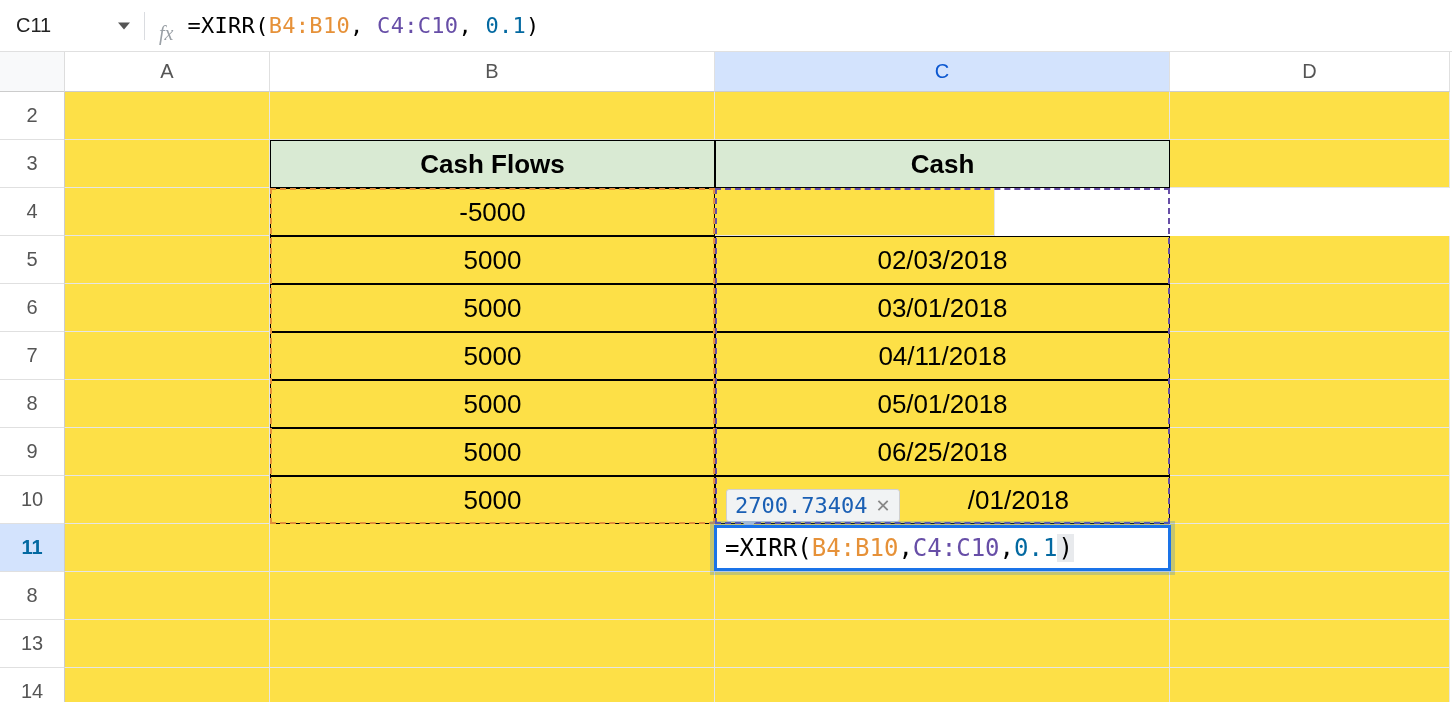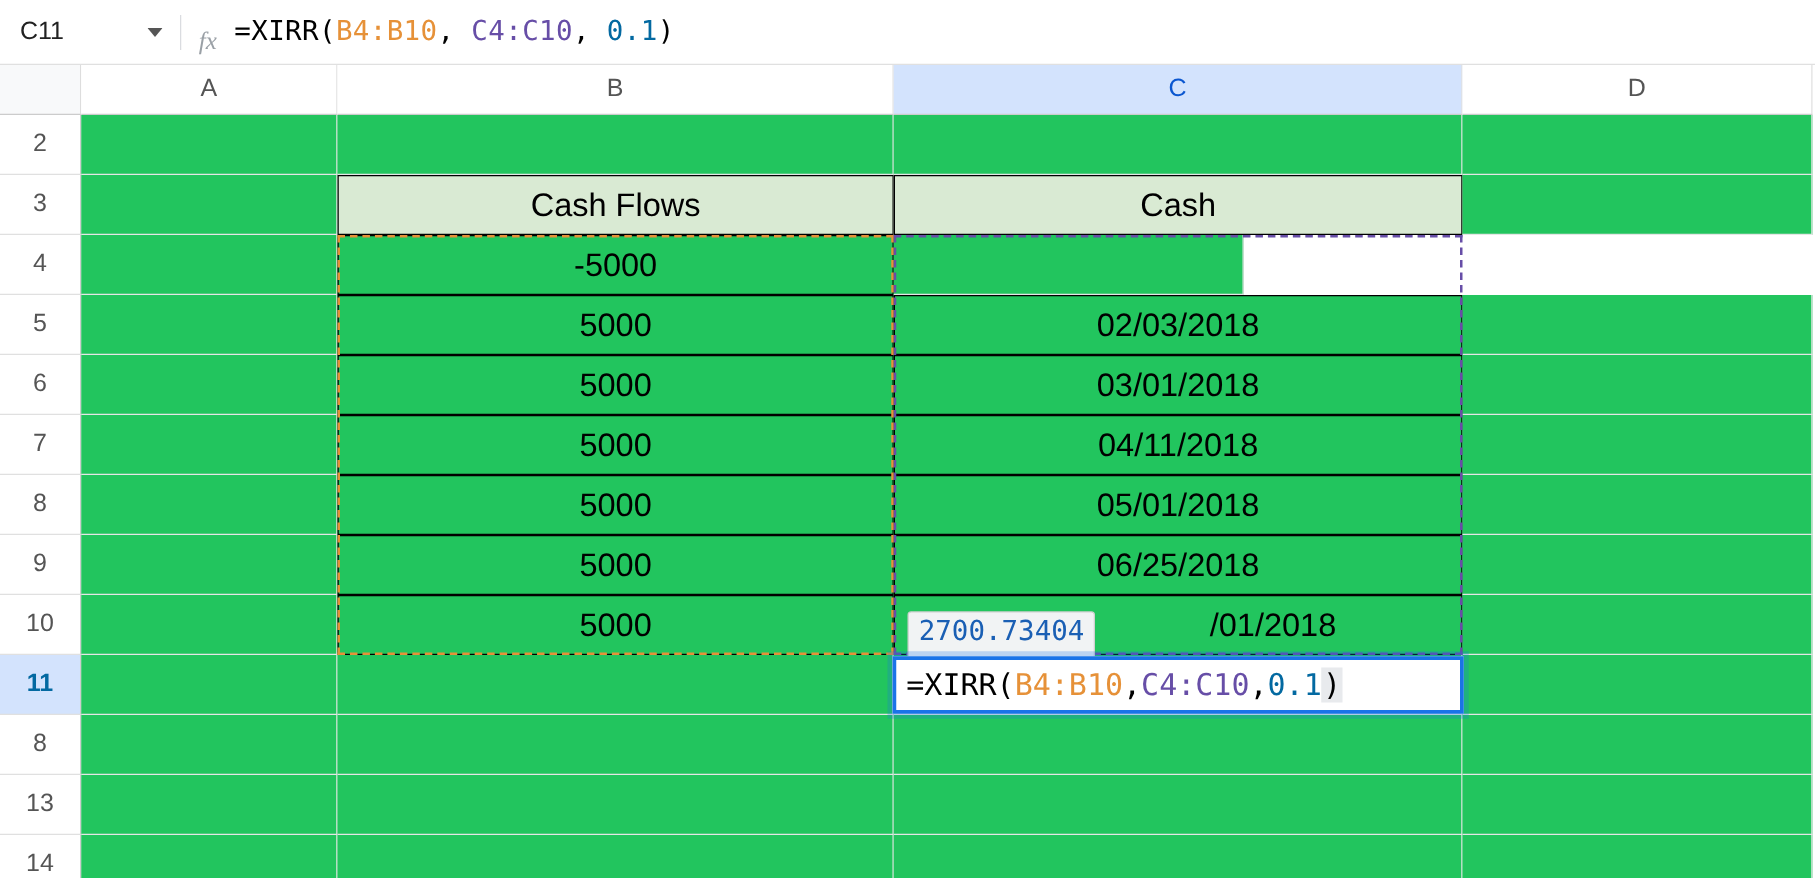--- a/index.html
+++ b/index.html
@@ -86,36 +86,36 @@
   .rows { }
   .row { display: flex; }
   .cell {
     border-right: 1px solid #e5e5e5;
     border-bottom: 1px solid #e5e5e5;
     display: flex;
     align-items: center;
     justify-content: center;
     font-size: 24px;
     padding: 0 6px;
-    background: #22c55e;
+    background: #fde047;
     position: relative;
   }
 
   
   .cA { width: 205px; }
   .cB { width: 445px; }
   .cC { width: 455px; }
   .cD { width: 280px; }
 
   .rH { height: 48px; }
 
   
   .tbl-header {
     background: #d9ead3;
-    font-weight: 400;
+    font-weight: 700;
     font-size: 26px;
     border: 1px solid #000 !important;
   }
   .tbl-cell {
     border: 1px solid #000 !important;
     font-size: 26px;
   }
 
   
   .ants {
@@ -146,21 +146,20 @@
     background: #f1f3f4;
     border: 1px solid #d0d0d0;
     border-radius: 3px;
     padding: 3px 8px;
     font-family: "Consolas","Menlo",monospace;
     font-size: 22px;
     color: #1a5fb4;
     display: flex;
     align-items: center;
     gap: 8px;
-    flex-direction: column;
   }
   .result-tip .x { color: #888; font-family: Arial,sans-serif; font-size: 18px;}
   .result-tip::after {
     content: "";
     position: absolute;
     left: 14px;
     bottom: -8px;
     border-left: 8px solid transparent;
     border-right: 8px solid transparent;
     border-top: 8px solid #d0d0d0;

